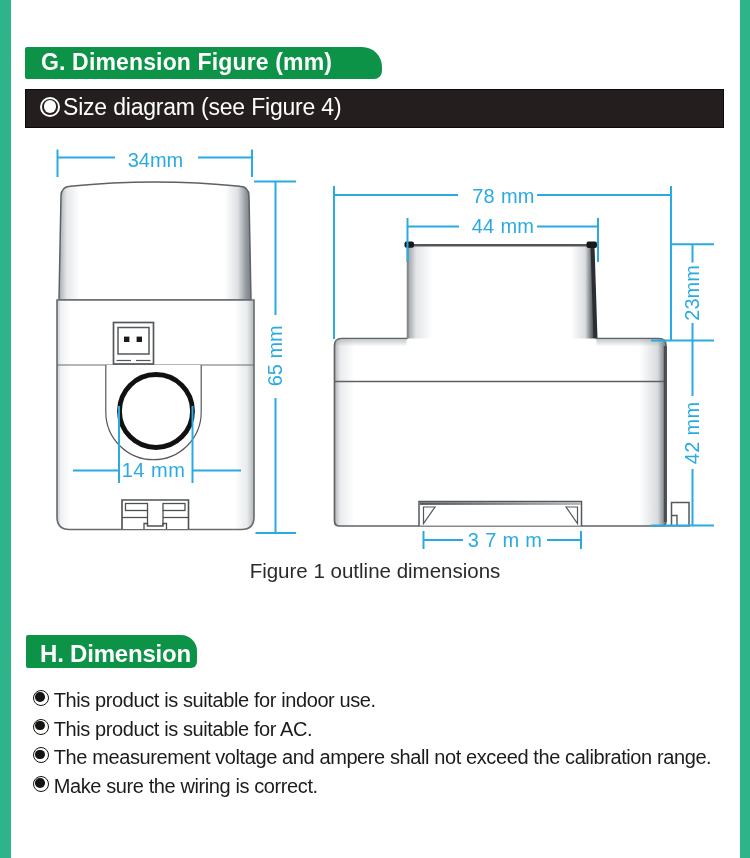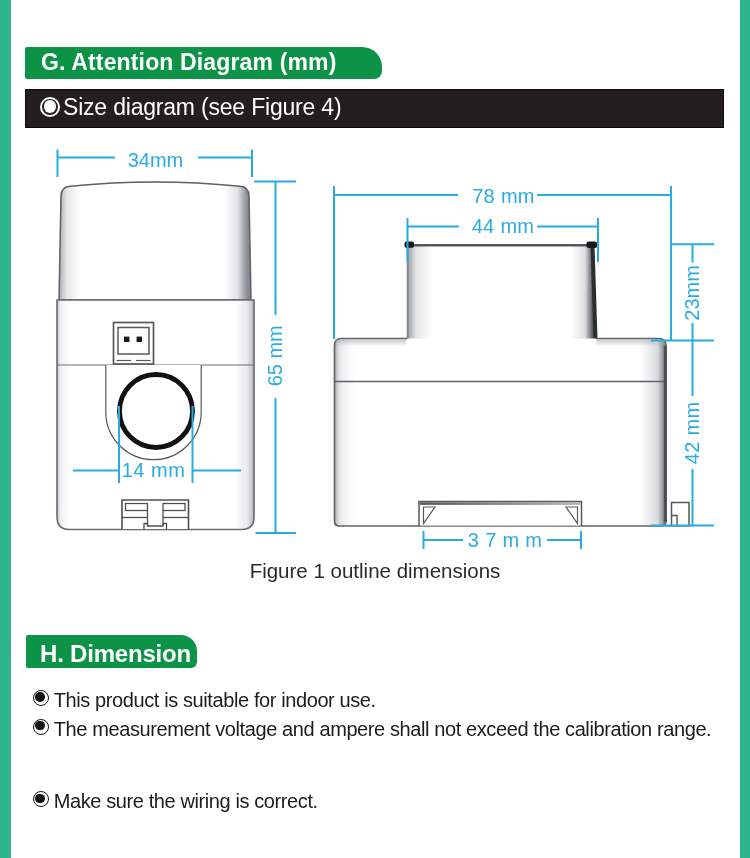--- a/index.html
+++ b/index.html
@@ -8,21 +8,21 @@
 </style>
 </head>
 <body>
 
 <div class="abs" style="left:0;top:0;width:10.5px;height:858px;background:#2eb489;"></div>
 
 <div class="abs" style="left:739.5px;top:0;width:10.5px;height:858px;background:#2eb489;"></div>
 
 <div class="abs" style="left:25px;top:46.5px;width:357px;height:32.5px;background:#0d9348;border-radius:2px 20px 8px 2px;"></div>
 
-<div class="abs" style="left:41px;top:46.5px;width:340px;height:32.5px;line-height:30px;color:#ffffff;font-weight:bold;font-size:23px;letter-spacing:0.15px;">G. Attention Diagram (mm)</div>
+<div class="abs" style="left:41px;top:46.5px;width:340px;height:32.5px;line-height:30px;color:#ffffff;font-weight:bold;font-size:23px;letter-spacing:0.15px;">G. Dimension Figure (mm)</div>
 
 <div class="abs" style="left:24.5px;top:89px;width:699.5px;height:38.5px;background:#241e1e;border:1px solid #0d0909;box-sizing:border-box;"></div>
 
 <div class="abs" style="left:40px;top:96.5px;width:20px;height:20px;border:2.7px solid #ffffff;border-radius:50%;box-sizing:border-box;"></div>
 <div class="abs" style="left:43.6px;top:100.1px;width:12.8px;height:12.8px;background:#ffffff;border-radius:50%;"></div>
 
 <div class="abs" style="left:63px;top:88px;height:38.5px;line-height:39px;color:#ffffff;font-size:23px;letter-spacing:-0.2px;">Size diagram (see Figure 4)</div>
 
 <svg class="abs" style="left:0;top:0;" width="750" height="858" viewBox="0 0 750 858" font-family="Liberation Sans, sans-serif">
   <defs>
@@ -209,21 +209,22 @@
 <div class="abs" style="left:0;top:559px;width:750px;text-align:center;font-size:20.5px;color:#2a2a2a;"><span style="position:relative;left:0px;">Figure 1 outline dimensions</span></div>
 
 <div class="abs" style="left:26px;top:635px;width:171px;height:33px;background:#0d9348;border-radius:2px 16px 6px 2px;"></div>
 
 <div class="abs" style="left:40px;top:635px;height:33px;line-height:37px;color:#ffffff;font-weight:bold;font-size:24px;letter-spacing:-0.2px;">H. Dimension</div>
 
 <div class="abs" style="left:33px;top:686px;width:700px;font-size:20px;letter-spacing:-0.4px;color:#1c1c1c;">
 
   <div style="height:28.7px;line-height:28.7px;white-space:nowrap;"><span class="blt"></span>This product is suitable for indoor use.</div>
 
+  <div style="height:28.7px;line-height:28.7px;white-space:nowrap;"><span class="blt"></span>This product is suitable for AC.</div>
 
   <div style="height:28.7px;line-height:28.7px;white-space:nowrap;"><span class="blt"></span>The measurement voltage and ampere shall not exceed the calibration range.</div>
 
-  <div style="height:28.7px;line-height:28.7px;white-space:nowrap;margin-top:44px;"><span class="blt"></span>Make sure the wiring is correct.</div>
+  <div style="height:28.7px;line-height:28.7px;white-space:nowrap;"><span class="blt"></span>Make sure the wiring is correct.</div>
 </div>
 <style>
   .blt{display:inline-block;width:16.2px;height:16.2px;border:1.9px solid #161412;border-radius:50%;box-sizing:border-box;position:relative;margin-right:4.6px;top:-1px;}
   .blt::after{content:"";position:absolute;left:1.4px;top:1.4px;width:9.6px;height:9.6px;background:#161412;border-radius:50%;}
 </style>
 
 </body></html>

